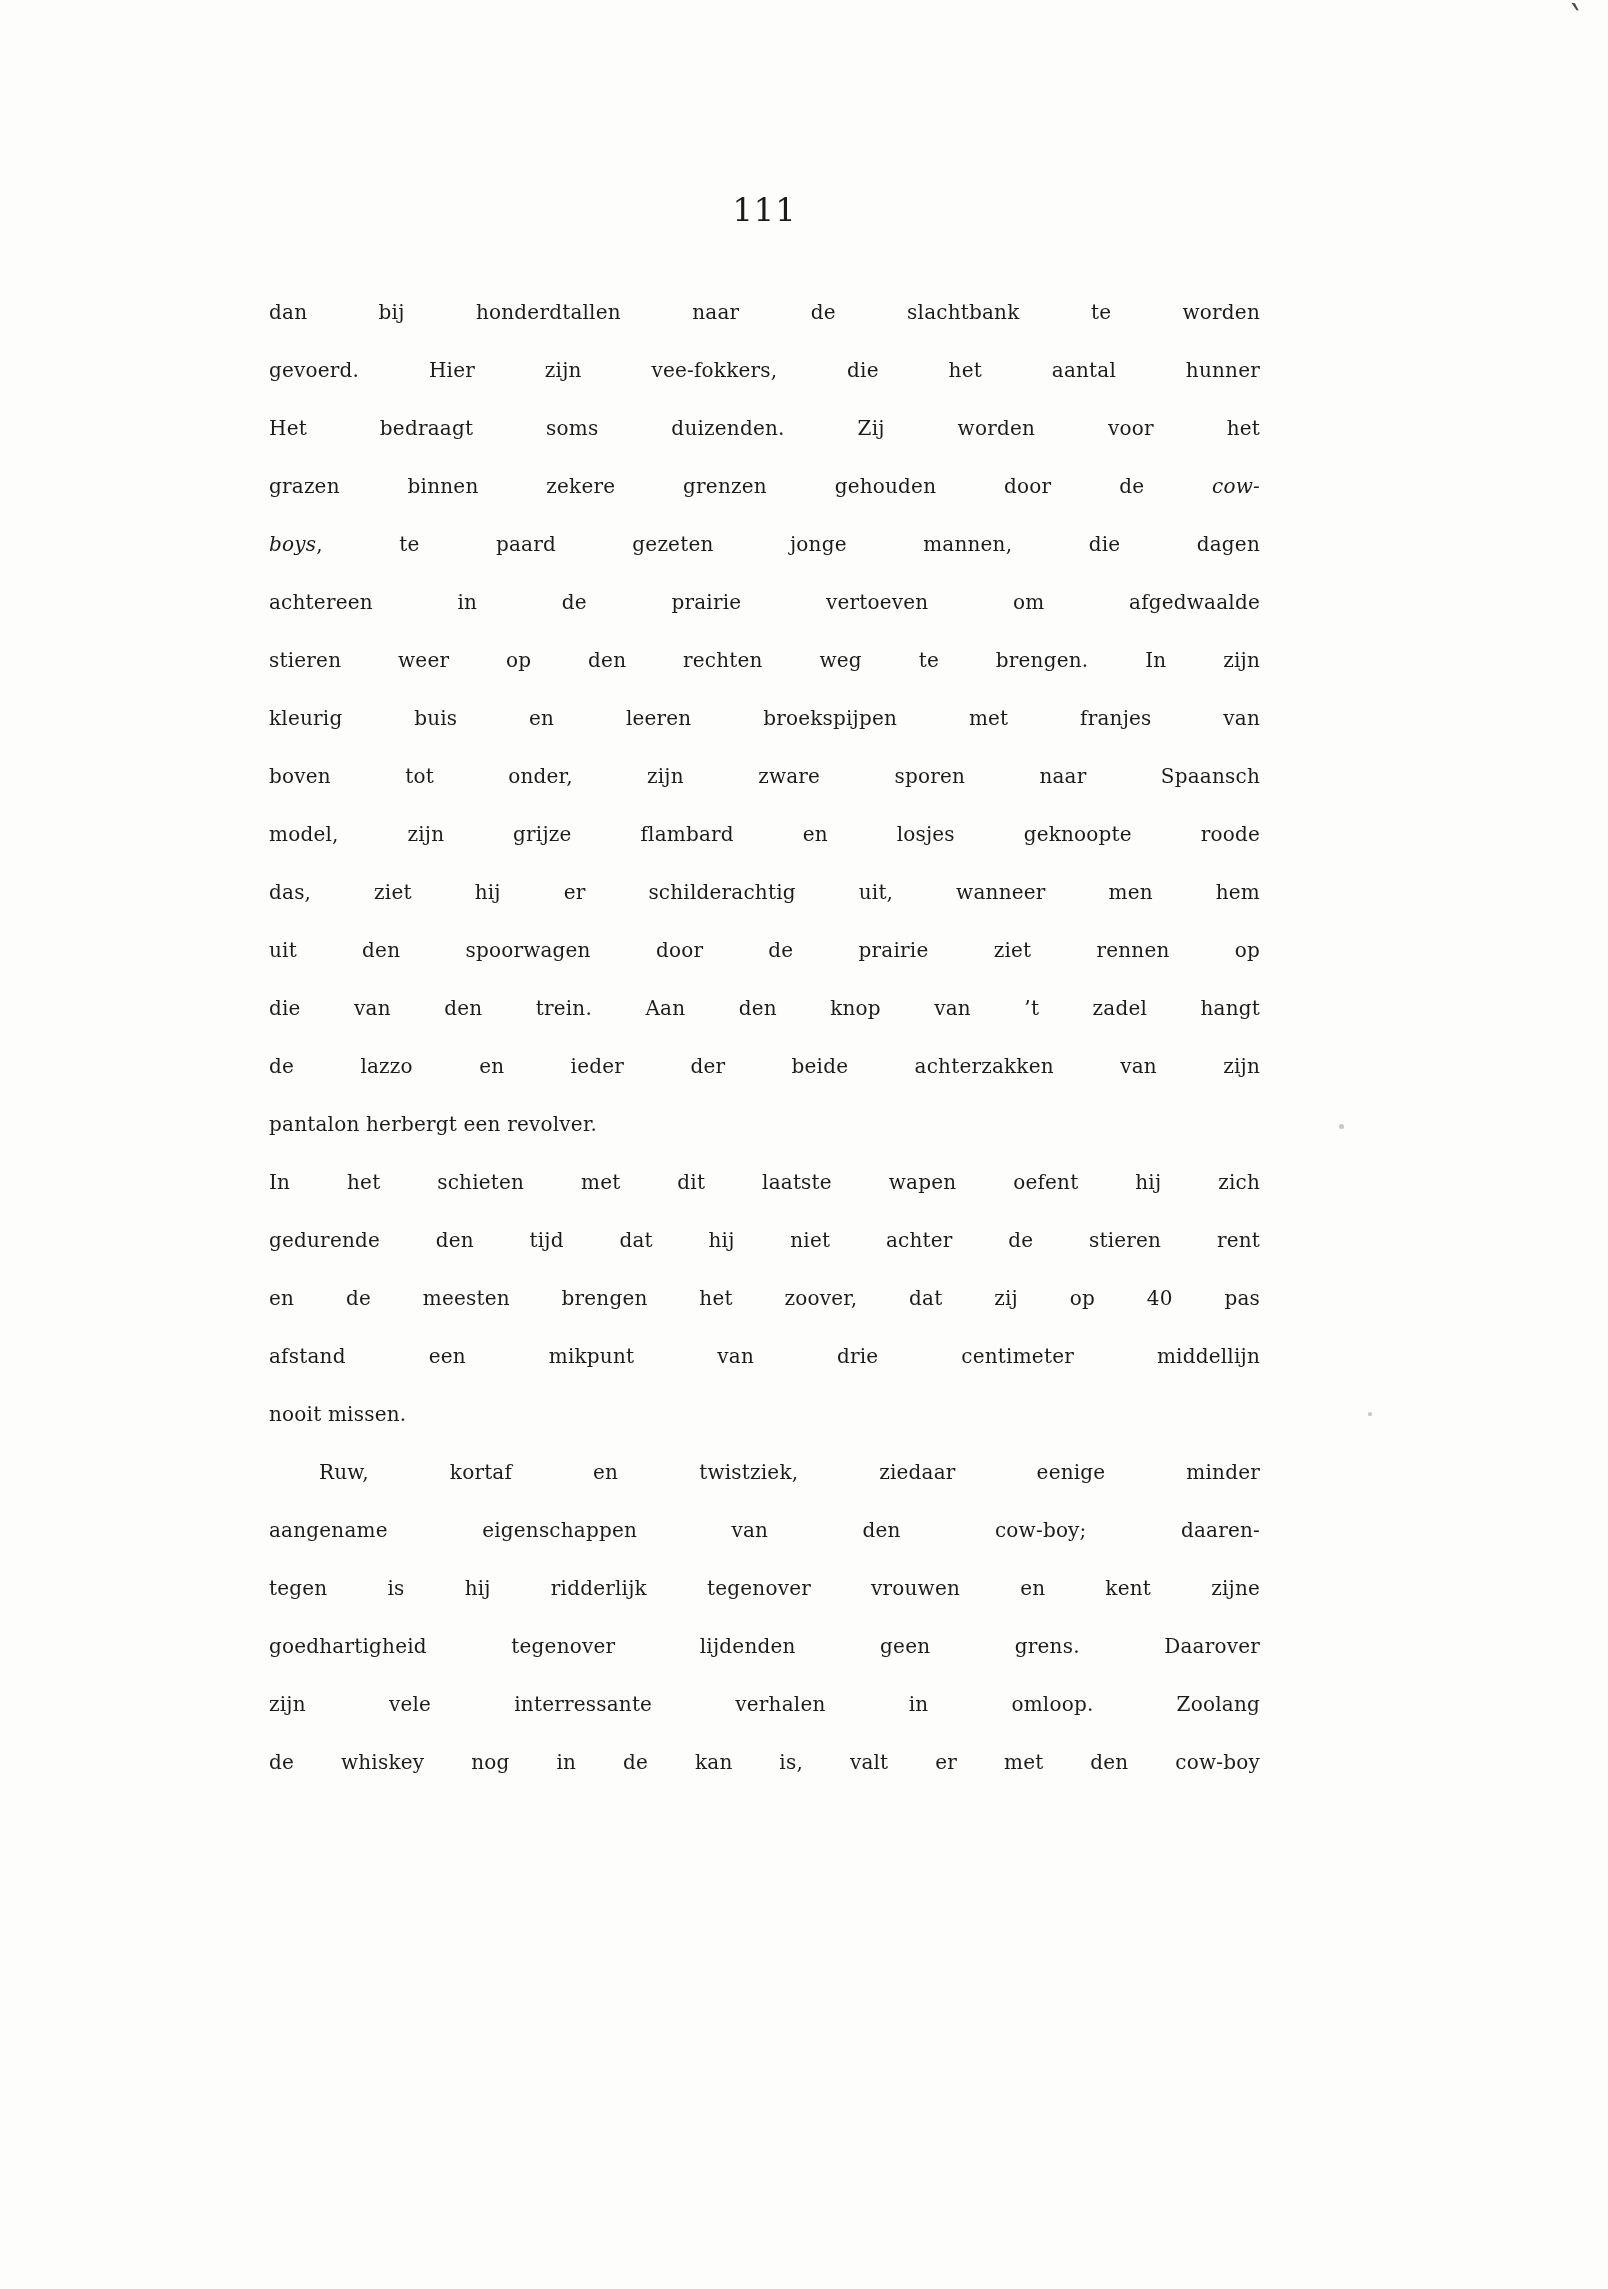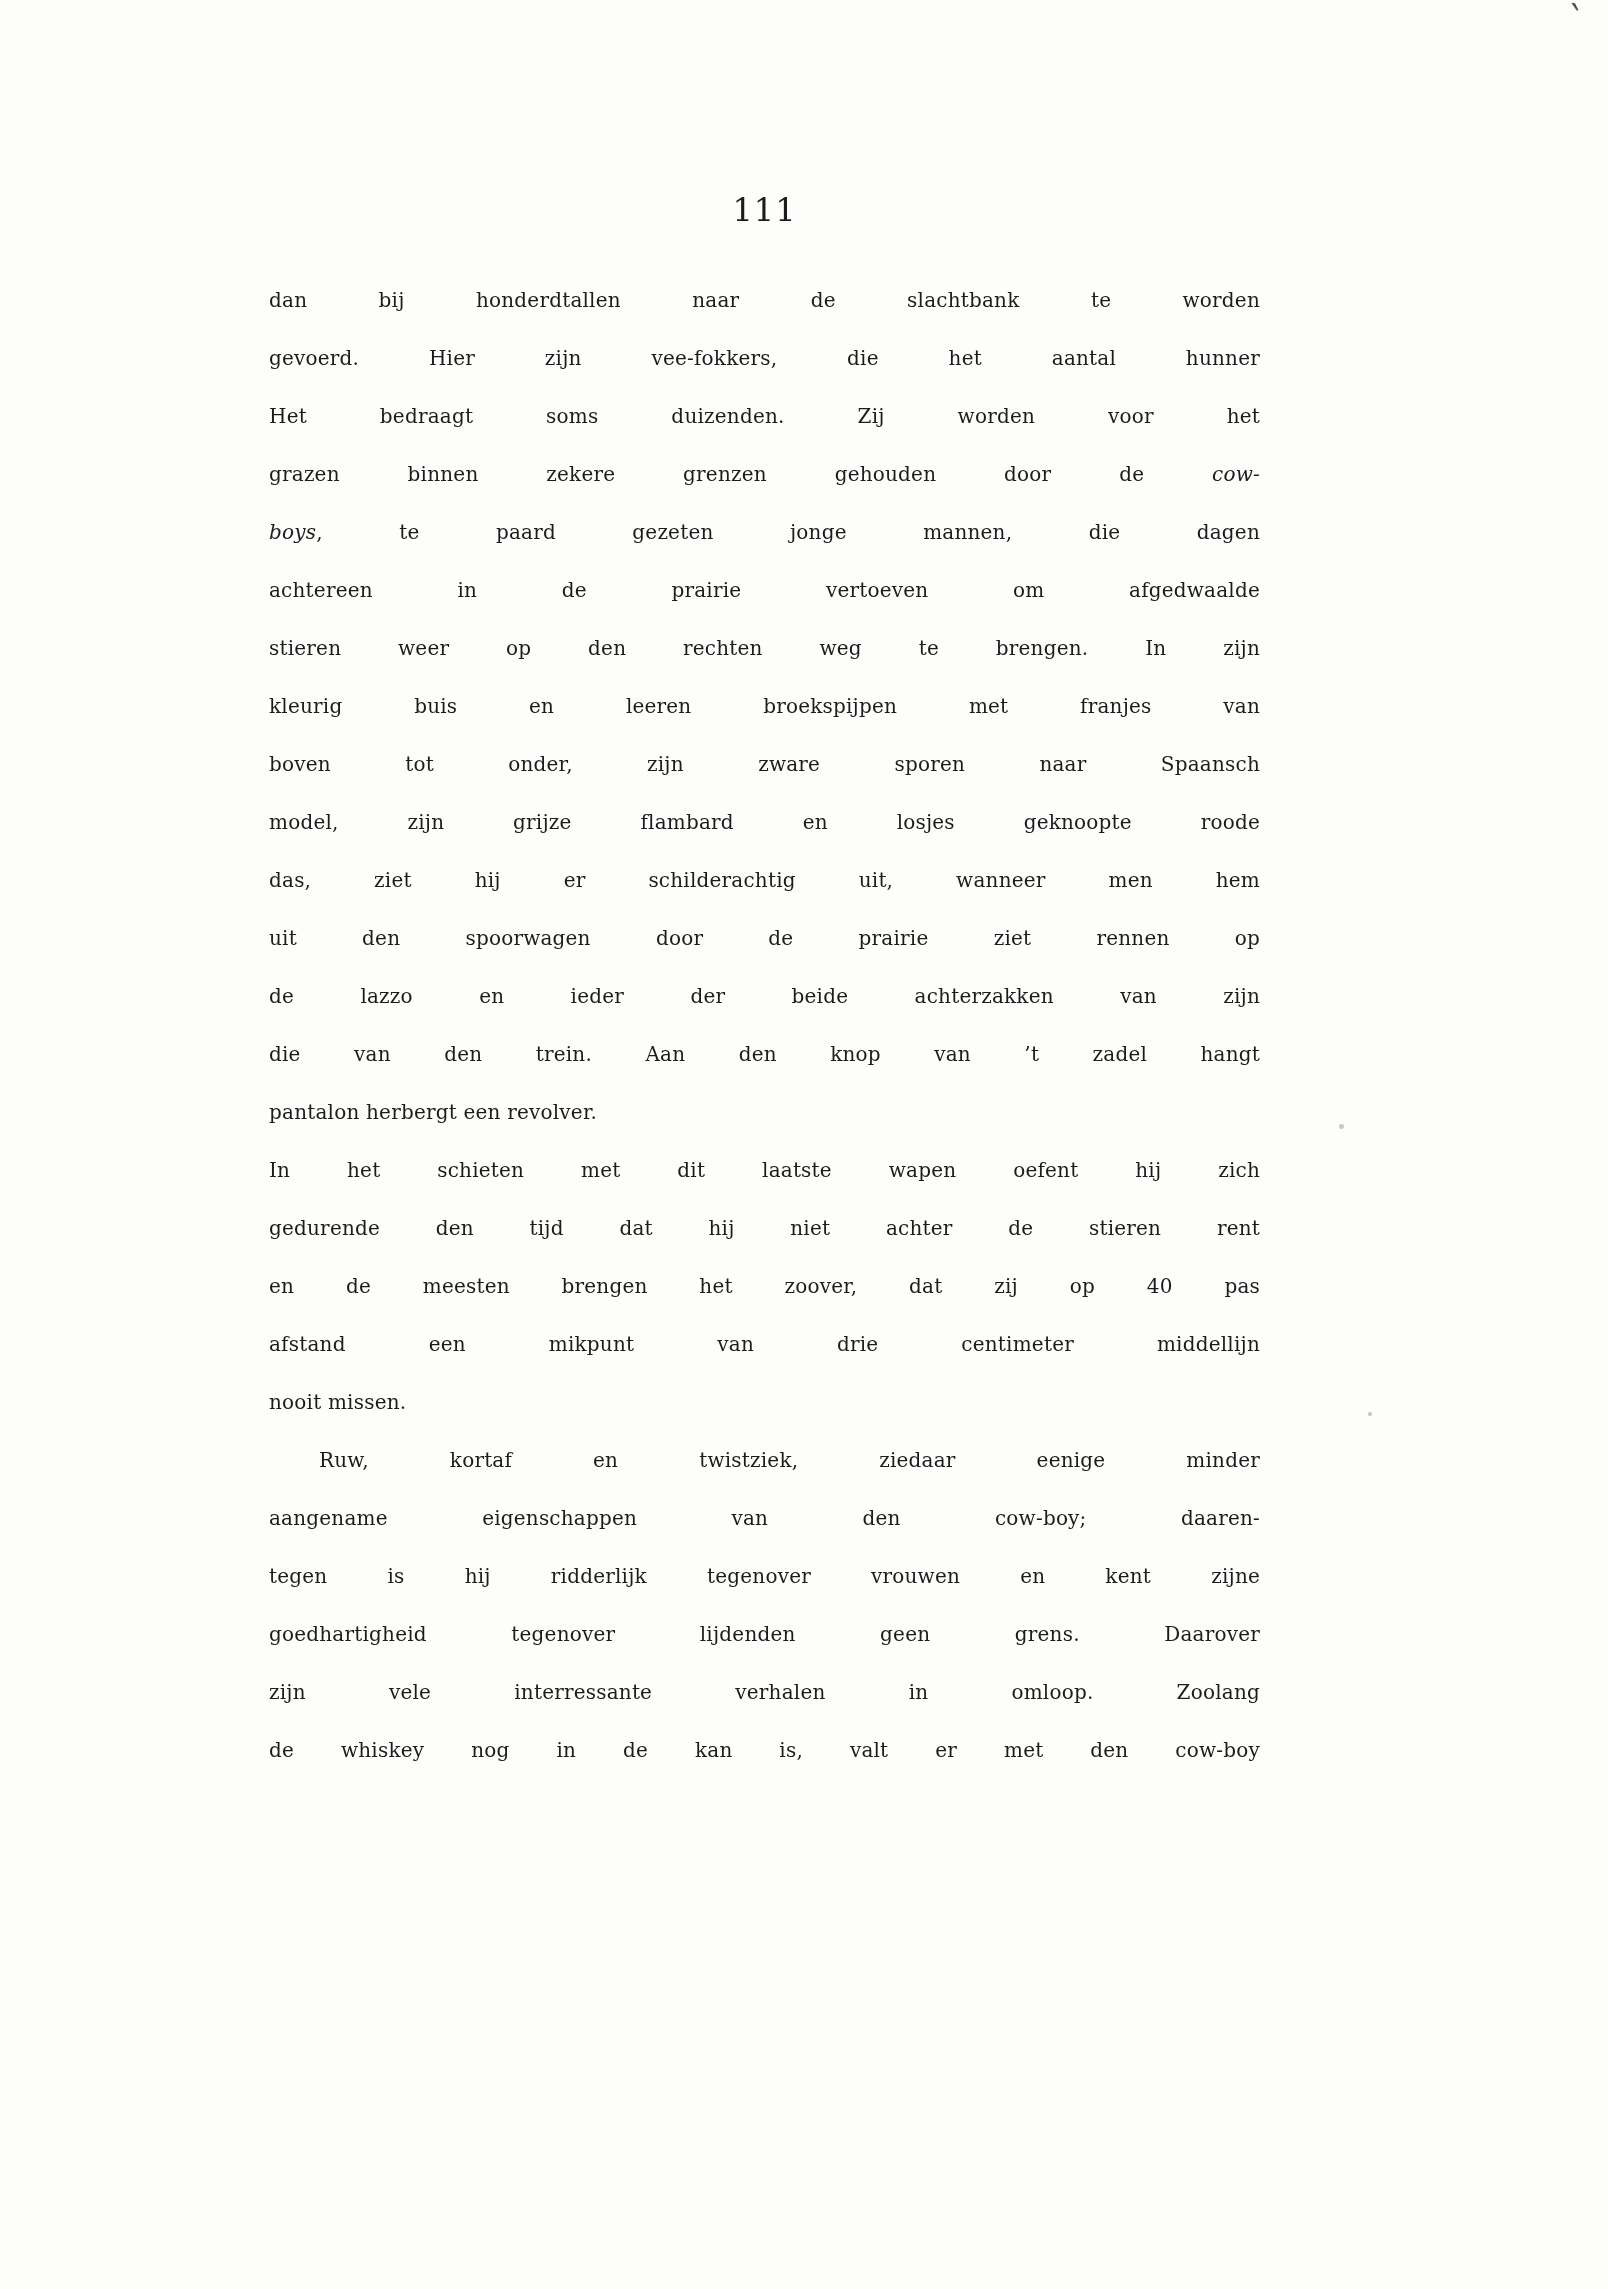--- a/index.html
+++ b/index.html
@@ -20,21 +20,21 @@
   .text-col {
     position: absolute;
     left: 269px;
     top: 191px;
     width: 991px;
   }
   .page-number {
     text-align: center;
     font-size: 32px;
     letter-spacing: 0.9px;
-    margin-bottom: 42px;
+    margin-bottom: 54px;
   }
   .line {
     font-size: 20px;
     line-height: 58px;
     height: 58px;
     text-align: justify;
     text-align-last: justify;
     letter-spacing: 0.2px;
   }
   .line.no-justify {
@@ -81,22 +81,22 @@
         <div class="line"><span>Het bedraagt soms duizenden. Zij worden voor het</span></div>
         <div class="line"><span>grazen binnen zekere grenzen gehouden door de </span><span class="it">cow-</span></div>
         <div class="line"><span class="it">boys</span><span>, te paard gezeten jonge mannen, die dagen</span></div>
         <div class="line"><span>achtereen in de prairie vertoeven om afgedwaalde</span></div>
         <div class="line"><span>stieren weer op den rechten weg te brengen. In zijn</span></div>
         <div class="line"><span>kleurig buis en leeren broekspijpen met franjes van</span></div>
         <div class="line"><span>boven tot onder, zijn zware sporen naar Spaansch</span></div>
         <div class="line"><span>model, zijn grijze flambard en losjes geknoopte roode</span></div>
         <div class="line"><span>das, ziet hij er schilderachtig uit, wanneer men hem</span></div>
         <div class="line"><span>uit den spoorwagen door de prairie ziet rennen op</span></div>
+        <div class="line"><span>die van den trein. Aan den knop van ’t zadel hangt</span></div>
         <div class="line"><span>de lazzo en ieder der beide achterzakken van zijn</span></div>
-        <div class="line"><span>die van den trein. Aan den knop van ’t zadel hangt</span></div>
         <div class="line no-justify"><span>pantalon herbergt een revolver.</span></div>
         <div class="line"><span>In het schieten met dit laatste wapen oefent hij zich</span></div>
         <div class="line"><span>gedurende den tijd dat hij niet achter de stieren rent</span></div>
         <div class="line"><span>en de meesten brengen het zoover, dat zij op 40 pas</span></div>
         <div class="line"><span>afstand een mikpunt van drie centimeter middellijn</span></div>
         <div class="line no-justify"><span>nooit missen.</span></div>
         <div class="line indent"><span>Ruw, kortaf en twistziek, ziedaar eenige minder</span></div>
         <div class="line"><span>aangename eigenschappen van den cow-boy; daaren-</span></div>
         <div class="line"><span>tegen is hij ridderlijk tegenover vrouwen en kent zijne</span></div>
         <div class="line"><span>goedhartigheid tegenover lijdenden geen grens. Daarover</span></div>

